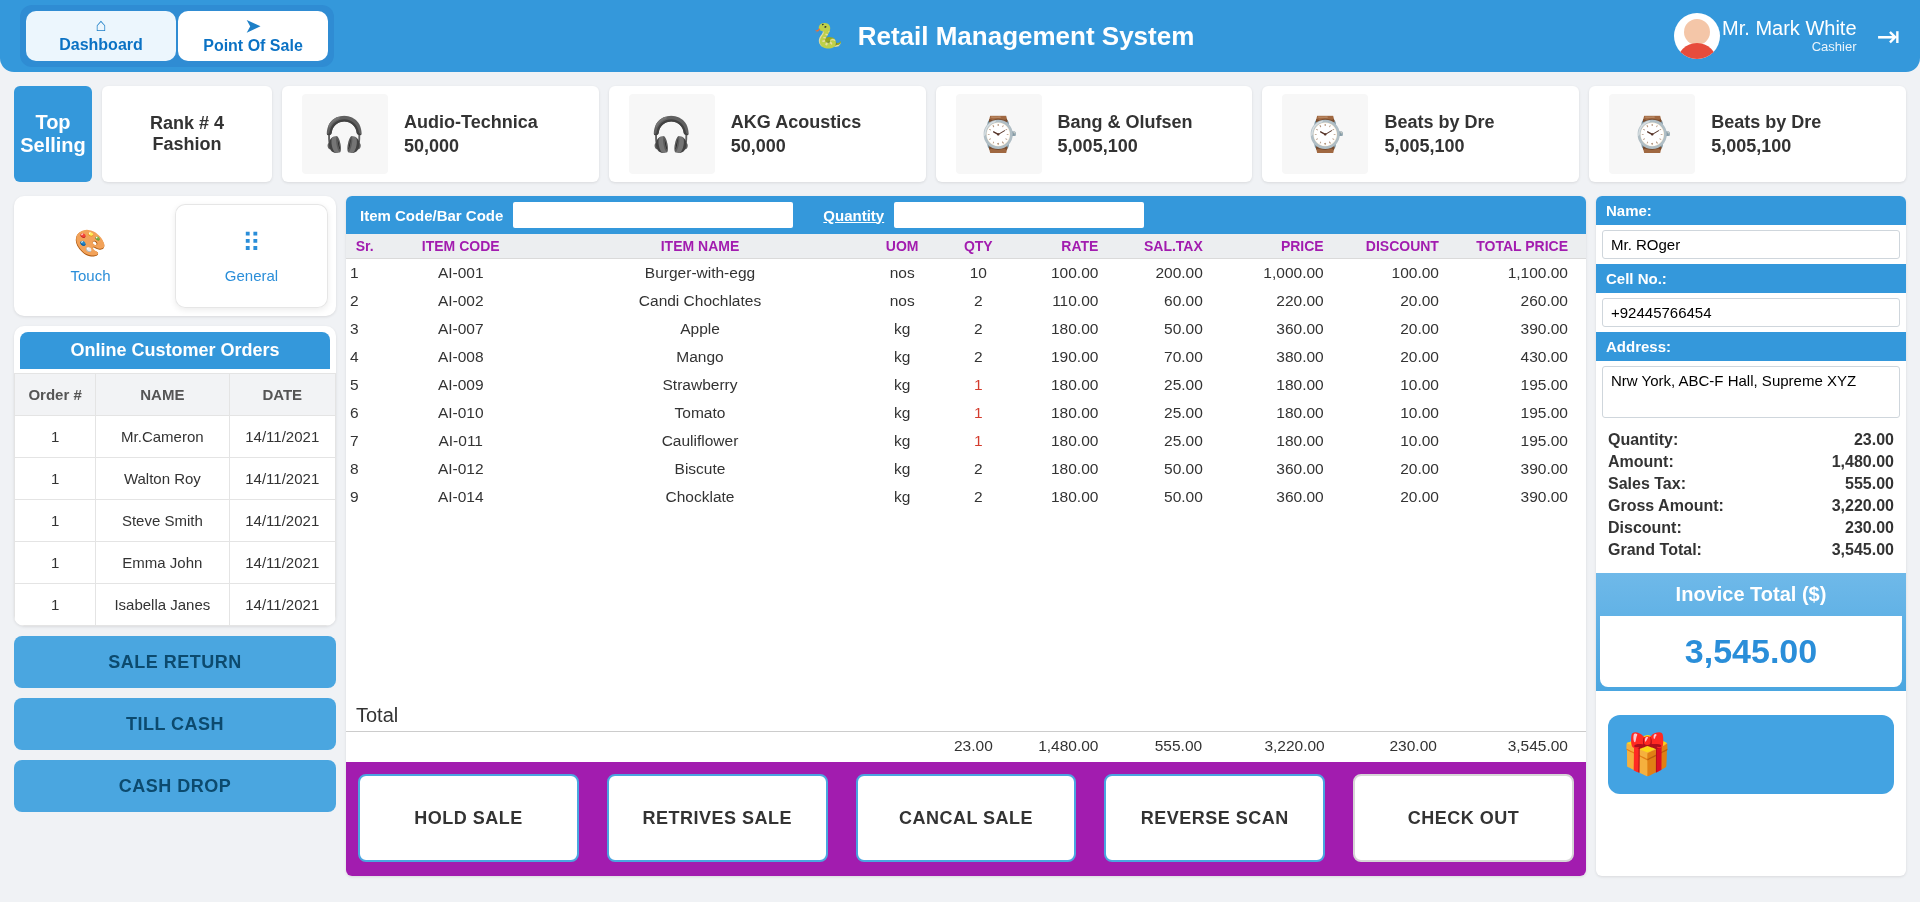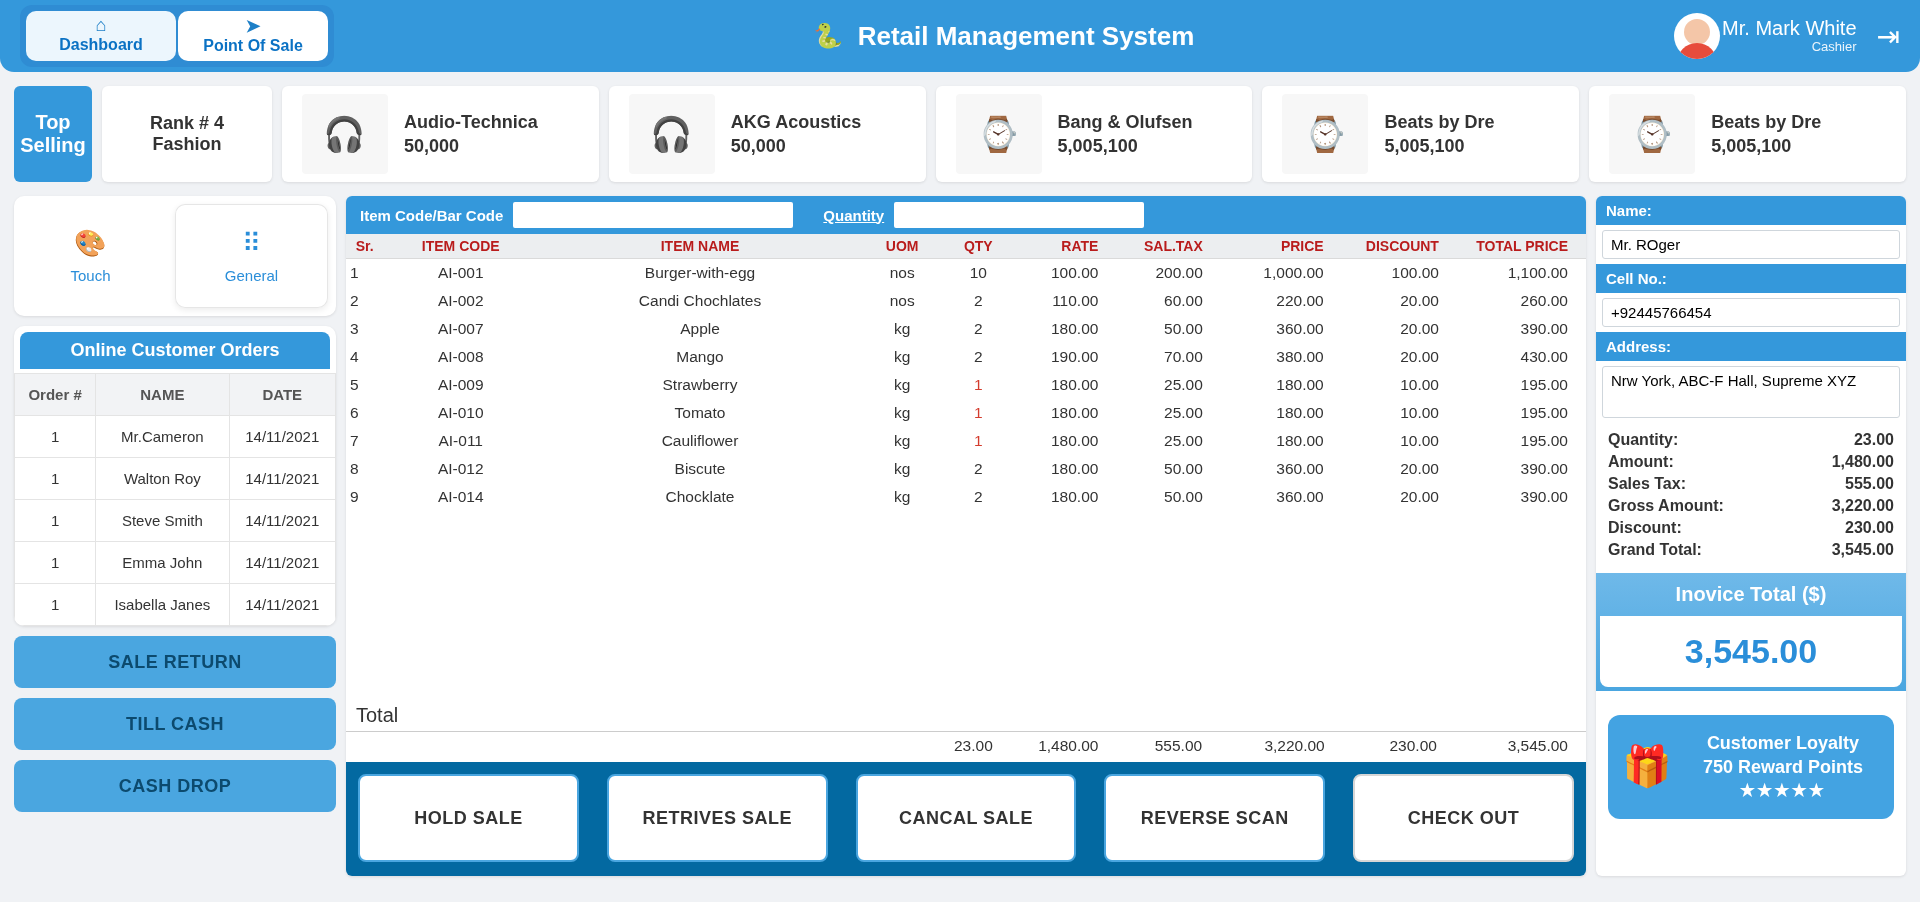--- a/index.html
+++ b/index.html
@@ -50,28 +50,28 @@
   .left-btn { background:#4aa6e0; color:#0c4a6e; border:none; border-radius:8px; height:52px; font-size:18px; font-weight:700; cursor:pointer; letter-spacing:.5px;}
 
   
   .center { flex:1; background:#fff; border-radius:6px; box-shadow:0 1px 3px rgba(0,0,0,.1); display:flex; flex-direction:column; overflow:hidden;}
   .scanbar { background:#3498db; color:#fff; display:flex; align-items:center; gap:6px; padding:6px 10px; font-weight:600; font-size:15px;}
   .scanbar label { padding:0 4px;}
   .scanbar input { height:26px; border:none; border-radius:2px; background:#fff; }
   .scanbar .code-in { flex:0 0 280px;}
   .scanbar .qty-in { flex:0 0 250px;}
   .grid { width:100%; border-collapse:collapse; }
-  .grid th { background:#eceef0; padding:4px 4px; font-size:14px; font-weight:700; color:#b91c1c; border-bottom:1px solid #dadada;}
+  .grid th { background:#eceef0; padding:4px 4px; font-size:14px; font-weight:700; color:#a21caf; border-bottom:1px solid #dadada;}
   .grid td { padding:5px 4px; font-size:15.5px; }
   .grid td.r, .grid th.r { text-align:right; padding-right:18px;}
   .grid td.c, .grid th.c { text-align:center;}
   .grid-wrapper { flex:1; overflow:auto;}
   .total-row { border-top:1px solid #ccc;}
   .total-label { font-size:20px; padding:10px 10px 4px; }
-  .action-row { display:flex; gap:28px; padding:12px 12px 14px; background:#0369a1;}
+  .action-row { display:flex; gap:28px; padding:12px 12px 14px; background:#a21caf;}
   .action-btn { flex:1; height:88px; background:#fff; border:2px solid #4aa6e0; border-radius:8px; font-size:18px; font-weight:700; color:#333; cursor:pointer; letter-spacing:.5px;}
   .action-btn.plain { border-color:#d6d6d6;}
 
   
   .right { width:310px; display:flex; flex-direction:column; gap:0;}
   .cust-box { background:#fff; border-radius:6px; box-shadow:0 1px 3px rgba(0,0,0,.1); overflow:hidden; flex:1; display:flex; flex-direction:column;}
   .field-row .lab { background:#3498db; color:#fff; font-weight:600; font-size:15px; padding:6px 10px;}
   .field-row input, .field-row textarea { width:calc(100% - 12px); margin:5px 6px; border:1px solid #cfd6dc; border-radius:3px; padding:5px 8px; font-size:15px; font-family:inherit;}
   .field-row textarea { height:52px; resize:none;}
   .totals { padding:2px 12px 6px; font-size:16px;}
@@ -426,21 +426,16 @@
           </div>
         </div>
 
       <div class="inv-total">
         <div class="it-h">Inovice Total ($)</div>
         <div class="it-v">3,545.00</div>
       </div>
 
       <div class="loyalty">
         <span class="gi">🎁</span>
-        <div class="lt">
-          <div>Customer Loyalty</div>
-          <div>750 Reward Points</div>
-          <div class="stars">★★★★★</div>
-        </div>
       </div>
     </div>
   </div>
 </div>
 
 </body></html>

